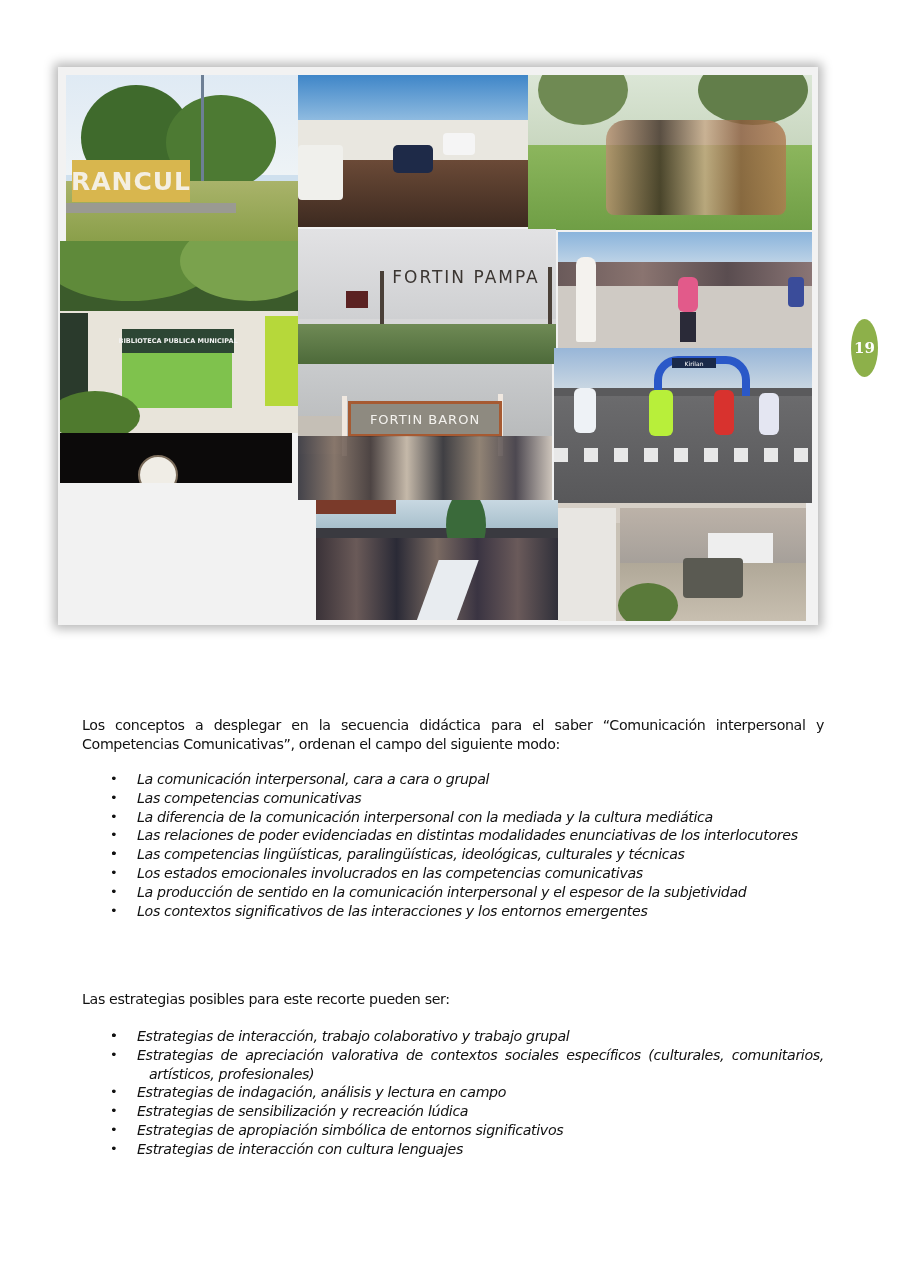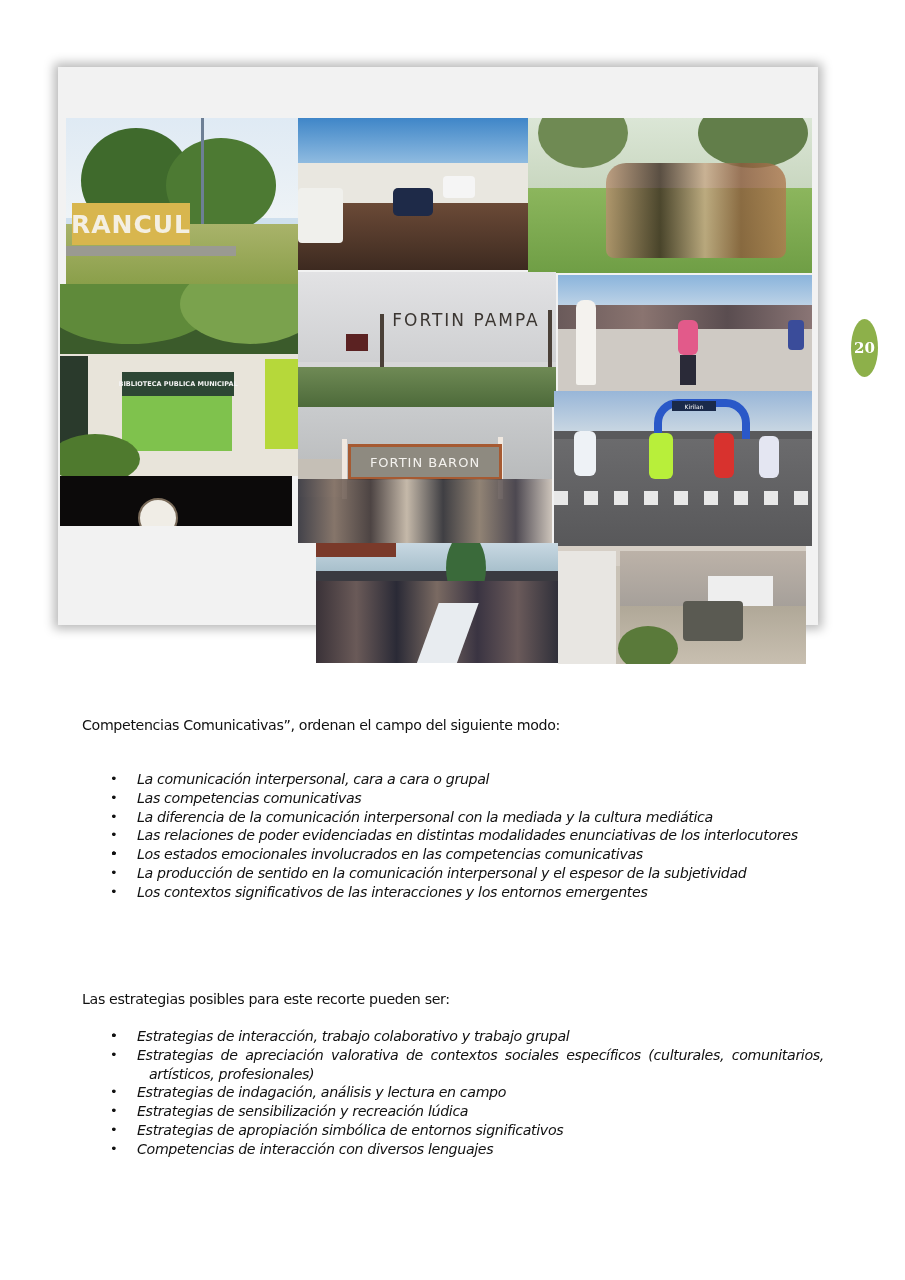--- a/index.html
+++ b/index.html
@@ -2,21 +2,21 @@
 <html><head>
 <meta charset="utf-8">
 <style>
   html, body { margin: 0; padding: 0; background: #ffffff; }
   body { width: 905px; height: 1280px; position: relative; overflow: hidden;
          font-family: "DejaVu Sans", "Liberation Sans", sans-serif; color: #111; }
 
   
   .collage { position: absolute; left: 58px; top: 67px; width: 760px; height: 558px;
              box-shadow: 0 0 10px 4px rgba(0,0,0,0.28); background: #f2f2f2; }
-  .photo { position: absolute; overflow: hidden; margin-top: 43px; }
+  .photo { position: absolute; overflow: hidden; }
   .photo .sky { position: absolute; left: 0; right: 0; top: 0; }
   .photo .ground { position: absolute; left: 0; right: 0; bottom: 0; }
   .photo .sign { position: absolute; display: flex; align-items: center; justify-content: center;
                  font-family: "DejaVu Sans", sans-serif; font-weight: bold; white-space: nowrap; }
   .blob { position: absolute; border-radius: 50%; }
 
   
   .page-num { position: absolute; left: 851px; top: 319px; width: 27px; height: 58px;
               border-radius: 50%; background: #8db04a; color: #ffffff;
               font-family: "DejaVu Serif", serif; font-weight: bold; font-size: 15px;
@@ -133,47 +133,48 @@
     <div class="sky" style="height:20px;background:#d6cfc6;"></div>
     <div style="position:absolute;left:0;top:5px;width:58px;height:113px;background:#e8e6e2;"></div>
     <div style="position:absolute;left:62px;top:5px;width:186px;height:55px;background:linear-gradient(#bcb2a8,#a6a09a);"></div>
     <div style="position:absolute;left:150px;top:30px;width:65px;height:55px;background:#eee;"></div>
     <div style="position:absolute;left:62px;top:60px;width:186px;height:58px;background:linear-gradient(#b0a898,#c8bfb0);"></div>
     <div class="blob" style="left:60px;top:80px;width:60px;height:45px;background:#5a7a3a;"></div>
     <div style="position:absolute;left:125px;top:55px;width:60px;height:40px;background:#5a5a52;border-radius:4px;"></div>
   </div>
 </div>
 
-<div class="page-num">20</div>
+<div class="page-num">19</div>
 
 <div class="para" style="top:716px;">
+  <span class="justify-line">Los conceptos a desplegar en la secuencia didáctica para el saber “Comunicación interpersonal y</span>
   <span>Competencias Comunicativas”, ordenan el campo del siguiente modo:</span>
 </div>
 
 <ul class="bullets" style="top:770px;">
   <li><span class="dot">•</span><span class="txt">La comunicación interpersonal, cara a cara o grupal</span></li>
   <li><span class="dot">•</span><span class="txt">Las competencias comunicativas</span></li>
   <li><span class="dot">•</span><span class="txt">La diferencia de la comunicación interpersonal con la mediada y la cultura mediática</span></li>
   <li><span class="dot">•</span><span class="txt">Las relaciones de poder evidenciadas en distintas modalidades enunciativas de los interlocutores</span></li>
   <li><span class="dot">•</span></li>
-  <li><span class="dot">•</span></li>
+  <li><span class="dot">•</span><span class="txt">Las competencias lingüísticas, paralingüísticas, ideológicas, culturales y técnicas</span></li>
   <li><span class="dot">•</span><span class="txt">Los estados emocionales involucrados en las competencias comunicativas</span></li>
   <li><span class="dot">•</span><span class="txt">La producción de sentido en la comunicación interpersonal y el espesor de la subjetividad</span></li>
   <li><span class="dot">•</span><span class="txt">Los contextos significativos de las interacciones y los entornos emergentes</span></li>
 </ul>
 
 <div class="para" style="top:990px;">
   <span>Las estrategias posibles para este recorte pueden ser:</span>
 </div>
 
 <ul class="bullets" style="top:1027px;">
   <li><span class="dot">•</span></li>
   <li><span class="dot">•</span><span class="txt">Estrategias de interacción, trabajo colaborativo y trabajo grupal</span></li>
   <li>
       <span class="dot">•</span>
       <span class="txt just">Estrategias de apreciación valorativa de contextos sociales específicos (culturales, comunitarios,</span>
       <span class="txt2">artísticos, profesionales)</span>
     </li>
   <li><span class="dot">•</span><span class="txt">Estrategias de indagación, análisis y lectura en campo</span></li>
   <li><span class="dot">•</span><span class="txt">Estrategias de sensibilización y recreación lúdica</span></li>
   <li><span class="dot">•</span><span class="txt">Estrategias de apropiación simbólica de entornos significativos</span></li>
-  <li><span class="dot">•</span><span class="txt">Competencias de interacción con diversos lenguajes</span></li>
+  <li><span class="dot">•</span><span class="txt">Estrategias de interacción con cultura lenguajes</span></li>
 </ul>
 
 </body></html>

